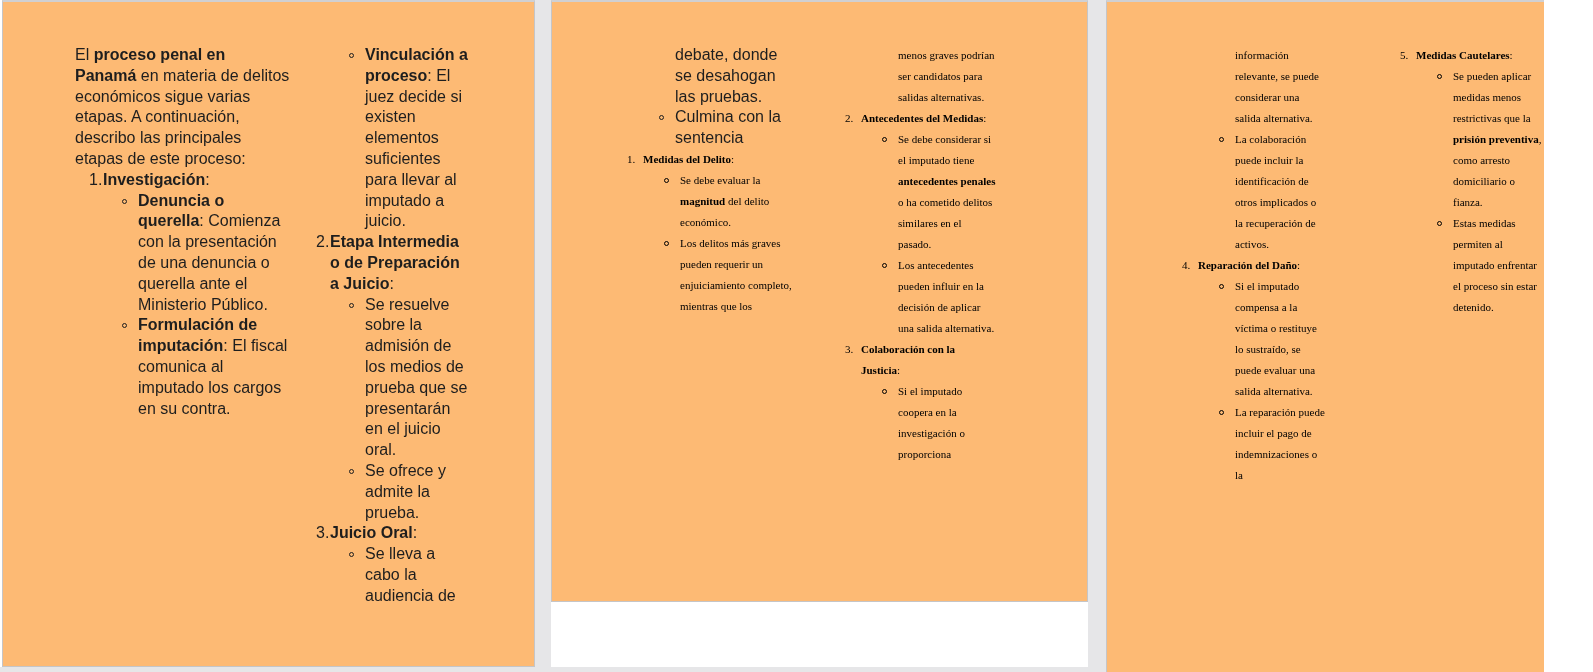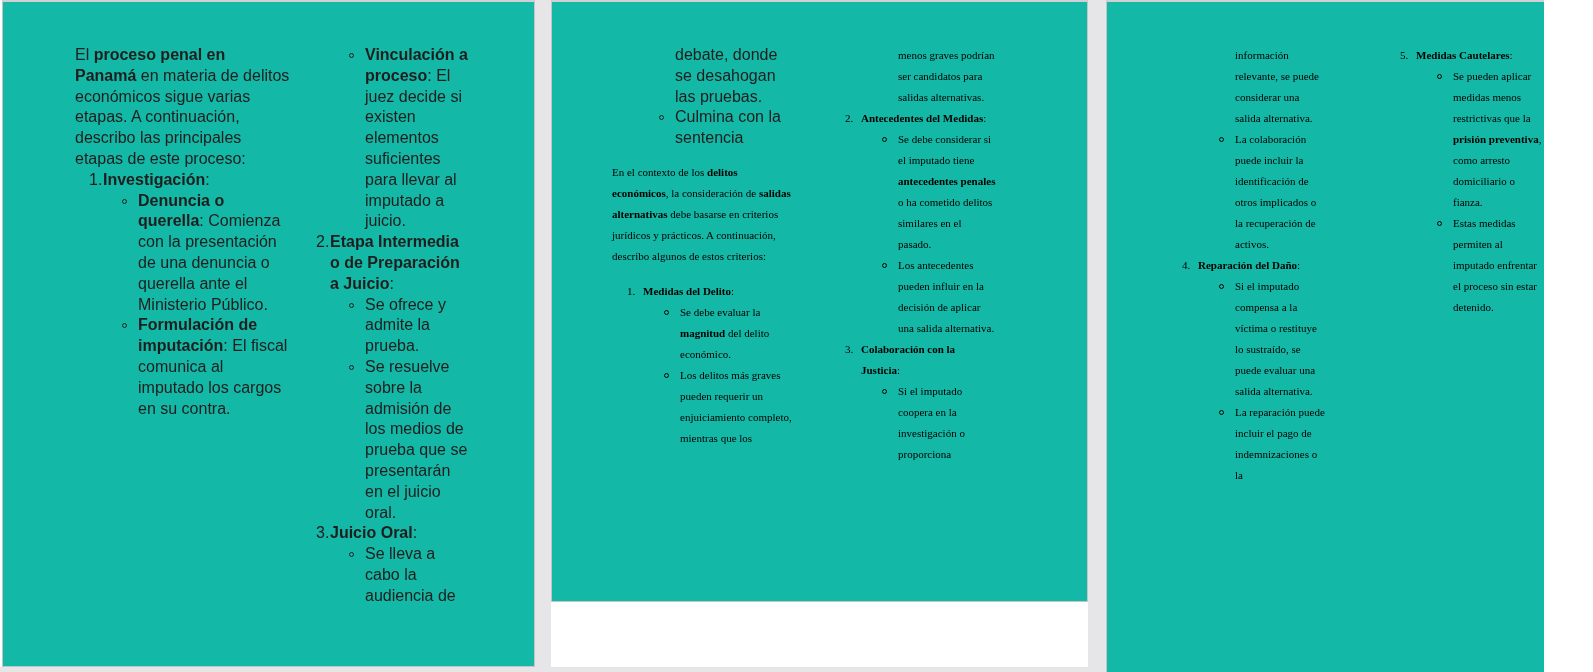--- a/index.html
+++ b/index.html
@@ -1,19 +1,19 @@
 <!DOCTYPE html>
 <html style="--gutter: #e6e6e8; --page-border: #c5c5c7; --top-border: #d0d0d2; --text-sans: #1e1e1e; --text-serif: #000000;"><head>
 <meta charset="utf-8">
 <style>
   html,body{margin:0;padding:0;background:#ffffff;}
   #canvas{position:relative;width:1593px;height:672px;overflow:hidden;background:#ffffff;}
 
   .page{
-    position:absolute;top:0;box-sizing:border-box;background:#14b8a6;
+    position:absolute;top:0;box-sizing:border-box;background:#fdba74;
     border:1px solid var(--page-border,#c5c5c7);
     border-top:2px solid var(--top-border,#d0d0d2);
   }
   #page-1{left:2px;width:533px;height:667px;}
   #page-2{left:551px;width:537px;height:602px;}
   #page-3{left:1106px;width:438px;height:672px;border-right:none;border-bottom:none;}
 
   .gutter{position:absolute;top:0;height:672px;background:var(--gutter,#e6e6e8);}
   #gutter-1{left:535px;width:16px;}
   #gutter-2{left:1088px;width:18px;}
@@ -59,32 +59,31 @@
   <div class="page" id="page-1">
     <div class="col c1">
         <div class="blk b-p sans"><span>El </span><span class="bold">proceso penal en Panamá</span><span> en materia de delitos económicos sigue varias etapas. A continuación, describo las principales etapas de este proceso:</span></div>
         <div class="blk b-num sans"><span class="num">1.</span><span class="bold">Investigación</span><span>:</span></div>
         <div class="blk b-bullet sans"><span class="marker"></span><span class="bold">Denuncia o querella</span><span>: Comienza con la presentación de una denuncia o querella ante el Ministerio Público.</span></div>
         <div class="blk b-bullet sans"><span class="marker"></span><span class="bold">Formulación de imputación</span><span>: El fiscal comunica al imputado los cargos en su contra.</span></div>
       </div>
     <div class="col c2">
         <div class="blk b-bullet sans"><span class="marker"></span><span class="bold">Vinculación a proceso</span><span>: El juez decide si existen elementos suficientes para llevar al imputado a juicio.</span></div>
         <div class="blk b-num sans"><span class="num">2.</span><span class="bold">Etapa Intermedia o de Preparación a Juicio</span><span>:</span></div>
+        <div class="blk b-bullet sans"><span class="marker"></span><span>Se resuelve sobre la admisión de los medios de prueba que se presentarán en el juicio oral.</span></div>
         <div class="blk b-bullet sans"><span class="marker"></span><span>Se ofrece y admite la prueba.</span></div>
-        <div class="blk b-bullet sans"><span class="marker"></span><span>Se resuelve sobre la admisión de los medios de prueba que se presentarán en el juicio oral.</span></div>
         <div class="blk b-num sans"><span class="num">3.</span><span class="bold">Juicio Oral</span><span>:</span></div>
         <div class="blk b-bullet sans"><span class="marker"></span><span>Se lleva a cabo la audiencia de</span></div>
       </div>
   </div>
   <div class="gutter" id="gutter-1"></div>
   <div class="page" id="page-2">
     <div class="col c1">
         <div class="blk b-cont sans"><span>debate, donde se desahogan las pruebas.</span></div>
         <div class="blk b-bullet sans"><span class="marker"></span><span>Culmina con la sentencia</span></div>
-        <div class="blk b-p serif"><span>En el contexto de los </span><span class="bold">delitos económicos</span><span>, la consideración de </span><span class="bold">salidas alternativas</span><span> debe basarse en criterios jurídicos y prácticos. A continuación, describo algunos de estos criterios:</span></div>
         <div class="blk b-num serif"><span class="num">1.</span><span class="bold">Medidas del Delito</span><span>:</span></div>
         <div class="blk b-bullet serif"><span class="marker"></span><span>Se debe evaluar la </span><span class="bold">magnitud</span><span> del delito económico.</span></div>
         <div class="blk b-bullet serif"><span class="marker"></span><span>Los delitos más graves pueden requerir un enjuiciamiento completo, mientras que los</span></div>
       </div>
     <div class="col c2">
         <div class="blk b-cont serif"><span>menos graves podrían ser candidatos para salidas alternativas.</span></div>
         <div class="blk b-num serif"><span class="num">2.</span><span class="bold">Antecedentes del Medidas</span><span>:</span></div>
         <div class="blk b-bullet serif"><span class="marker"></span><span>Se debe considerar si el imputado tiene </span><span class="bold">antecedentes penales</span><span> o ha cometido delitos similares en el pasado.</span></div>
         <div class="blk b-bullet serif"><span class="marker"></span><span>Los antecedentes pueden influir en la decisión de aplicar una salida alternativa.</span></div>
         <div class="blk b-num serif"><span class="num">3.</span><span class="bold">Colaboración con la Justicia</span><span>:</span></div>

